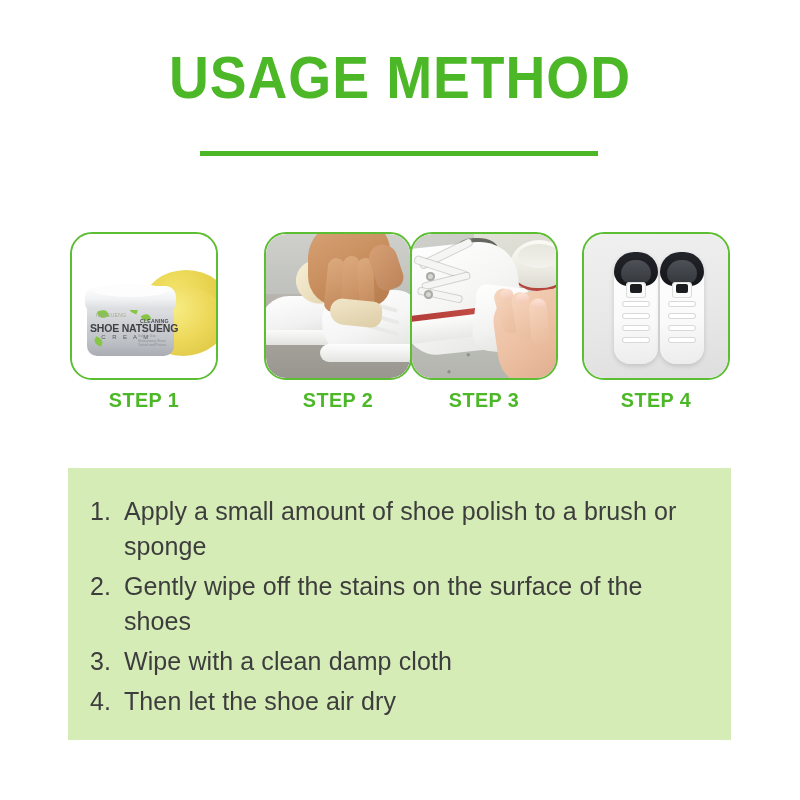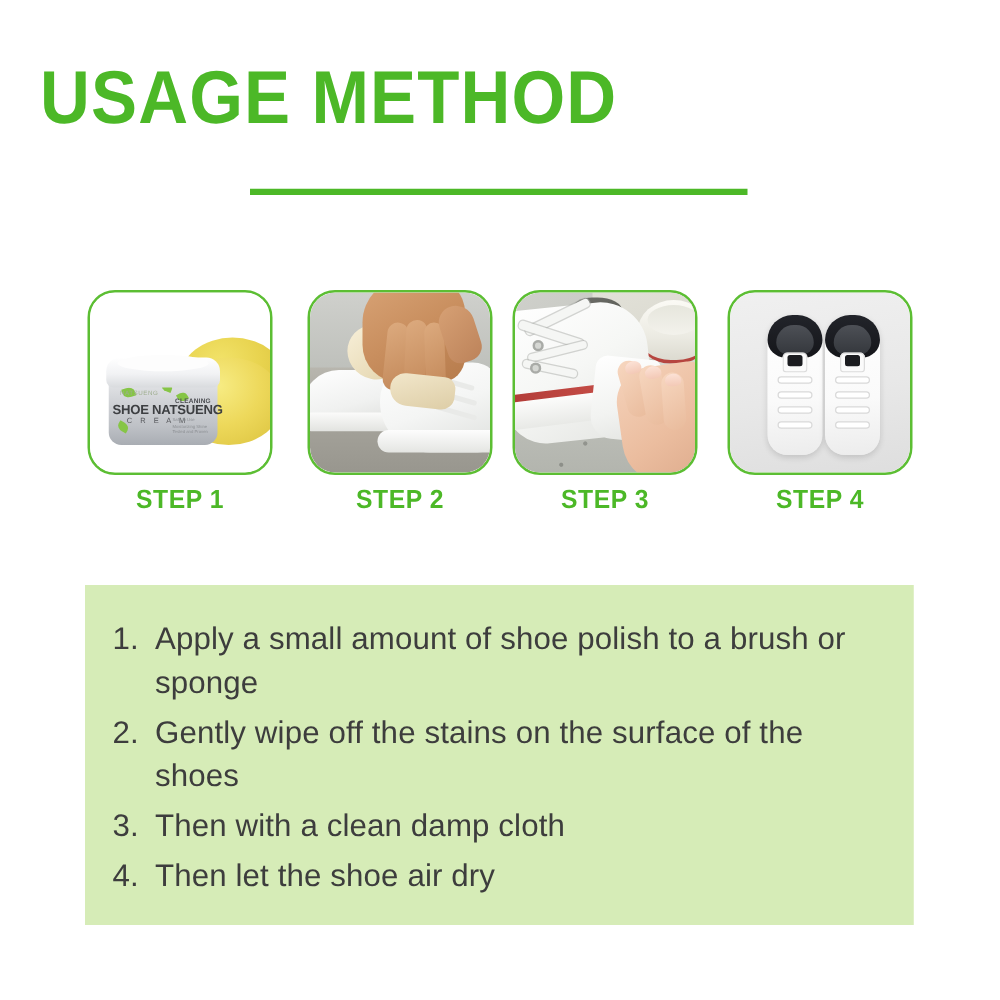--- a/index.html
+++ b/index.html
@@ -14,21 +14,21 @@
     overflow: hidden;
     position: relative;
   }
 
   
   .header {
     position: absolute;
     left: 0;
     top: 0;
     width: 800px;
-    text-align: left;
+    text-align: center;
   }
   .page-title {
     margin: 0;
     padding-top: 46px;
     font-family: "Liberation Sans", sans-serif;
     font-weight: 700;
     font-size: 60px;
     line-height: 64px;
     letter-spacing: 1px;
     color: #4CB827;
@@ -52,21 +52,21 @@
     top: 232px;
     width: 660px;
     height: 185px;
   }
   .step {
     position: absolute;
     top: 0;
     width: 148px;
   }
   .step:nth-child(1) { left: 0px; }
-  .step:nth-child(2) { left: 152px; padding-left: 24px; }
+  .step:nth-child(2) { left: 170px; padding-left: 24px; }
   .step:nth-child(3) { left: 340px; }
   .step:nth-child(4) { left: 512px; }
 
   .step-card {
     position: relative;
     width: 148px;
     height: 148px;
     box-sizing: border-box;
     border: 2px solid #5CBE33;
     border-radius: 22px;
@@ -485,20 +485,20 @@
     <li class="inst-item">
       <span class="inst-num">1.</span>
       <span>Apply a small amount of shoe polish to a brush or sponge</span>
     </li>
     <li class="inst-item">
       <span class="inst-num">2.</span>
       <span>Gently wipe off the stains on the surface of the shoes</span>
     </li>
     <li class="inst-item">
       <span class="inst-num">3.</span>
-      <span>Then with a clean damp cloth</span>
+      <span>Wipe with a clean damp cloth</span>
     </li>
     <li class="inst-item">
       <span class="inst-num">4.</span>
       <span>Then let the shoe air dry</span>
     </li>
   </ul>
 </div>
 
 </body></html>

